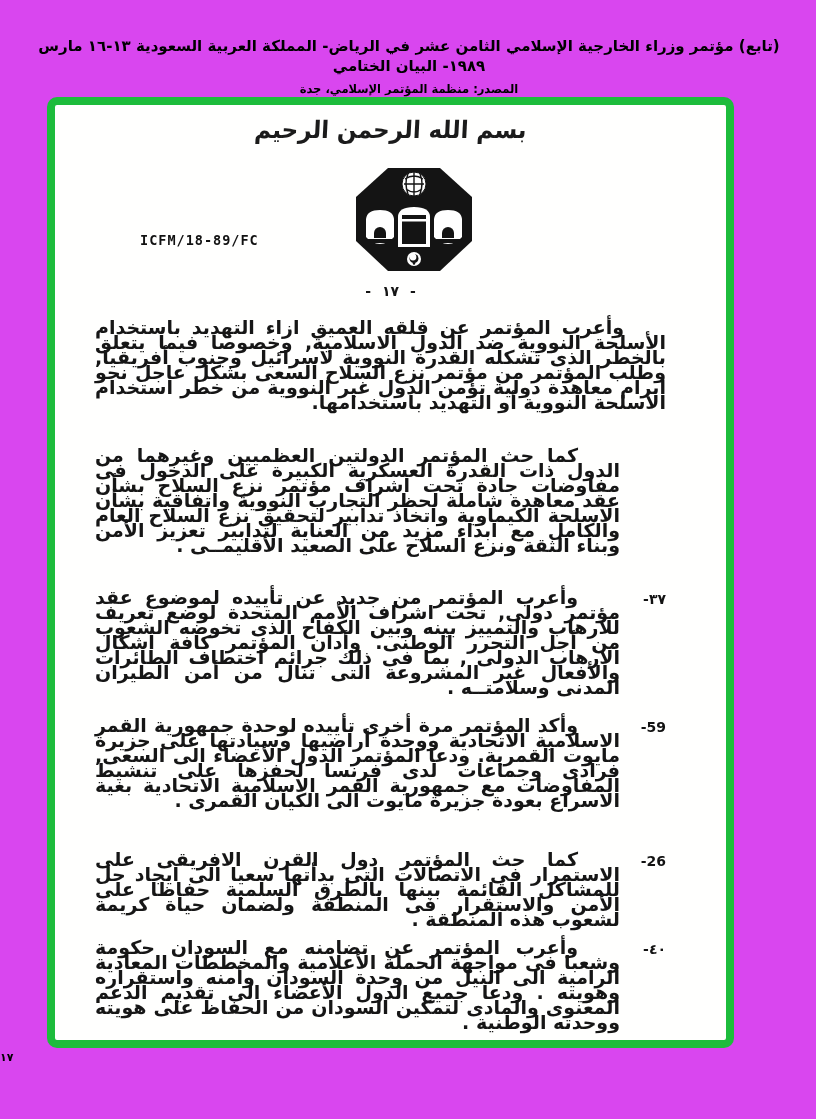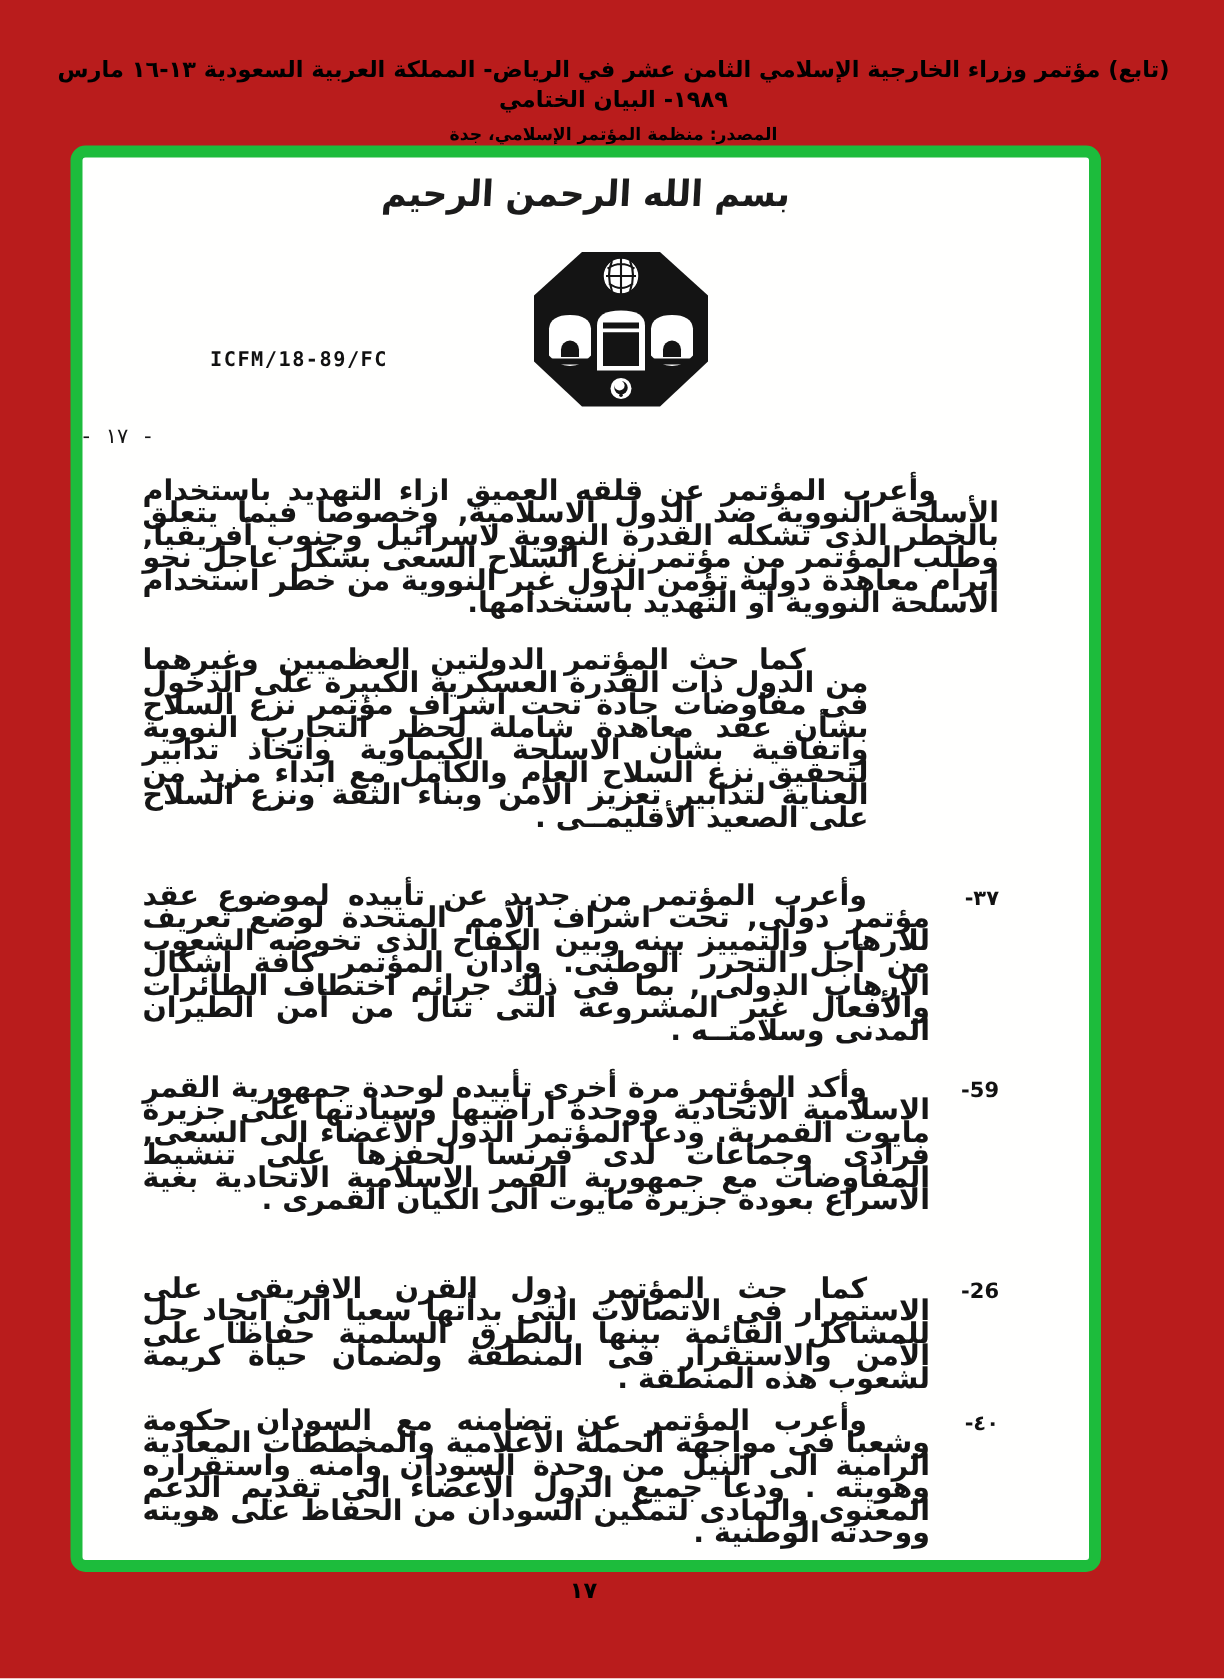--- a/index.html
+++ b/index.html
@@ -4,21 +4,21 @@
 <style>
   * { margin:0; padding:0; box-sizing:border-box; }
   html,body { background:#ffffff; }
   body {
     width:816px; height:1119px;
     font-family:"DejaVu Sans", sans-serif;
     color:#151515;
   }
   .page {
     position:relative; width:816px; height:1119px;
-    background:#b91c1c; overflow:hidden;
+    background:#d946ef; overflow:hidden;
   }
   
   .header {
     position:absolute; top:36px; left:33px; width:752px;
     direction:rtl; text-align:center; color:#000;
   }
   .header-l1 { font-size:15px; font-weight:bold; line-height:20px; }
   .header-l2 { font-size:11.5px; font-weight:bold; margin-top:6px; }
 
   
@@ -35,47 +35,47 @@
     letter-spacing:-1px;
   }
   .emblem { position:absolute; left:300px; top:62px; width:118px; height:105px; }
   .refcode {
     position:absolute; left:85px; top:127px;
     font-family:"DejaVu Sans Mono", monospace;
     font-size:13.5px; font-weight:bold; letter-spacing:1px; color:#111;
   }
   .pagemarker {
     position:absolute; top:178px; left:0; width:100%;
-    text-align:left; direction:rtl;
-    font-size:14px; font-weight:normal; word-spacing:6px;
+    text-align:center; direction:rtl;
+    font-size:14px; font-weight:bold; word-spacing:6px;
   }
 
   .para-row {
     position:absolute; right:60px; width:571px;
     display:flex; direction:rtl;
   }
   .para-num {
     flex:0 0 46px; width:46px;
     direction:ltr; text-align:right;
     font-size:14px; font-weight:bold; padding-top:1px;
     color:#121212;
   }
   .para-text {
     flex:1;
     font-size:19px; font-weight:bold; line-height:15px;
     text-align:justify; text-indent:42px;
     color:#161616;
   }
-  .row-36a { top:215px; } .row-36b { top:328px;gap:41px; }
+  .row-36a { top:215px; } .row-36b { top:343px; }
   .row-37  { top:485px; } .row-38  { top:613px; }
   .row-39  { top:747px; } .row-40  { top:835px; }
 
   .footer-pagenum {
     position:absolute; top:1051px; left:0; width:778px;
-    text-align:center; font-size:15px; font-weight:bold; color:#000;
+    text-align:left; font-size:11px; font-weight:bold; color:#000;
   }
 </style>
 </head>
 <body>
 
 <div class="page">
 
   <div class="header">
     <div class="header-l1">(تابع) مؤتمر وزراء الخارجية الإسلامي الثامن عشر في الرياض- المملكة العربية السعودية ١٣-١٦ مارس ١٩٨٩- البيان الختامي</div>
     <div class="header-l2">المصدر: منظمة المؤتمر الإسلامي، جدة</div>

